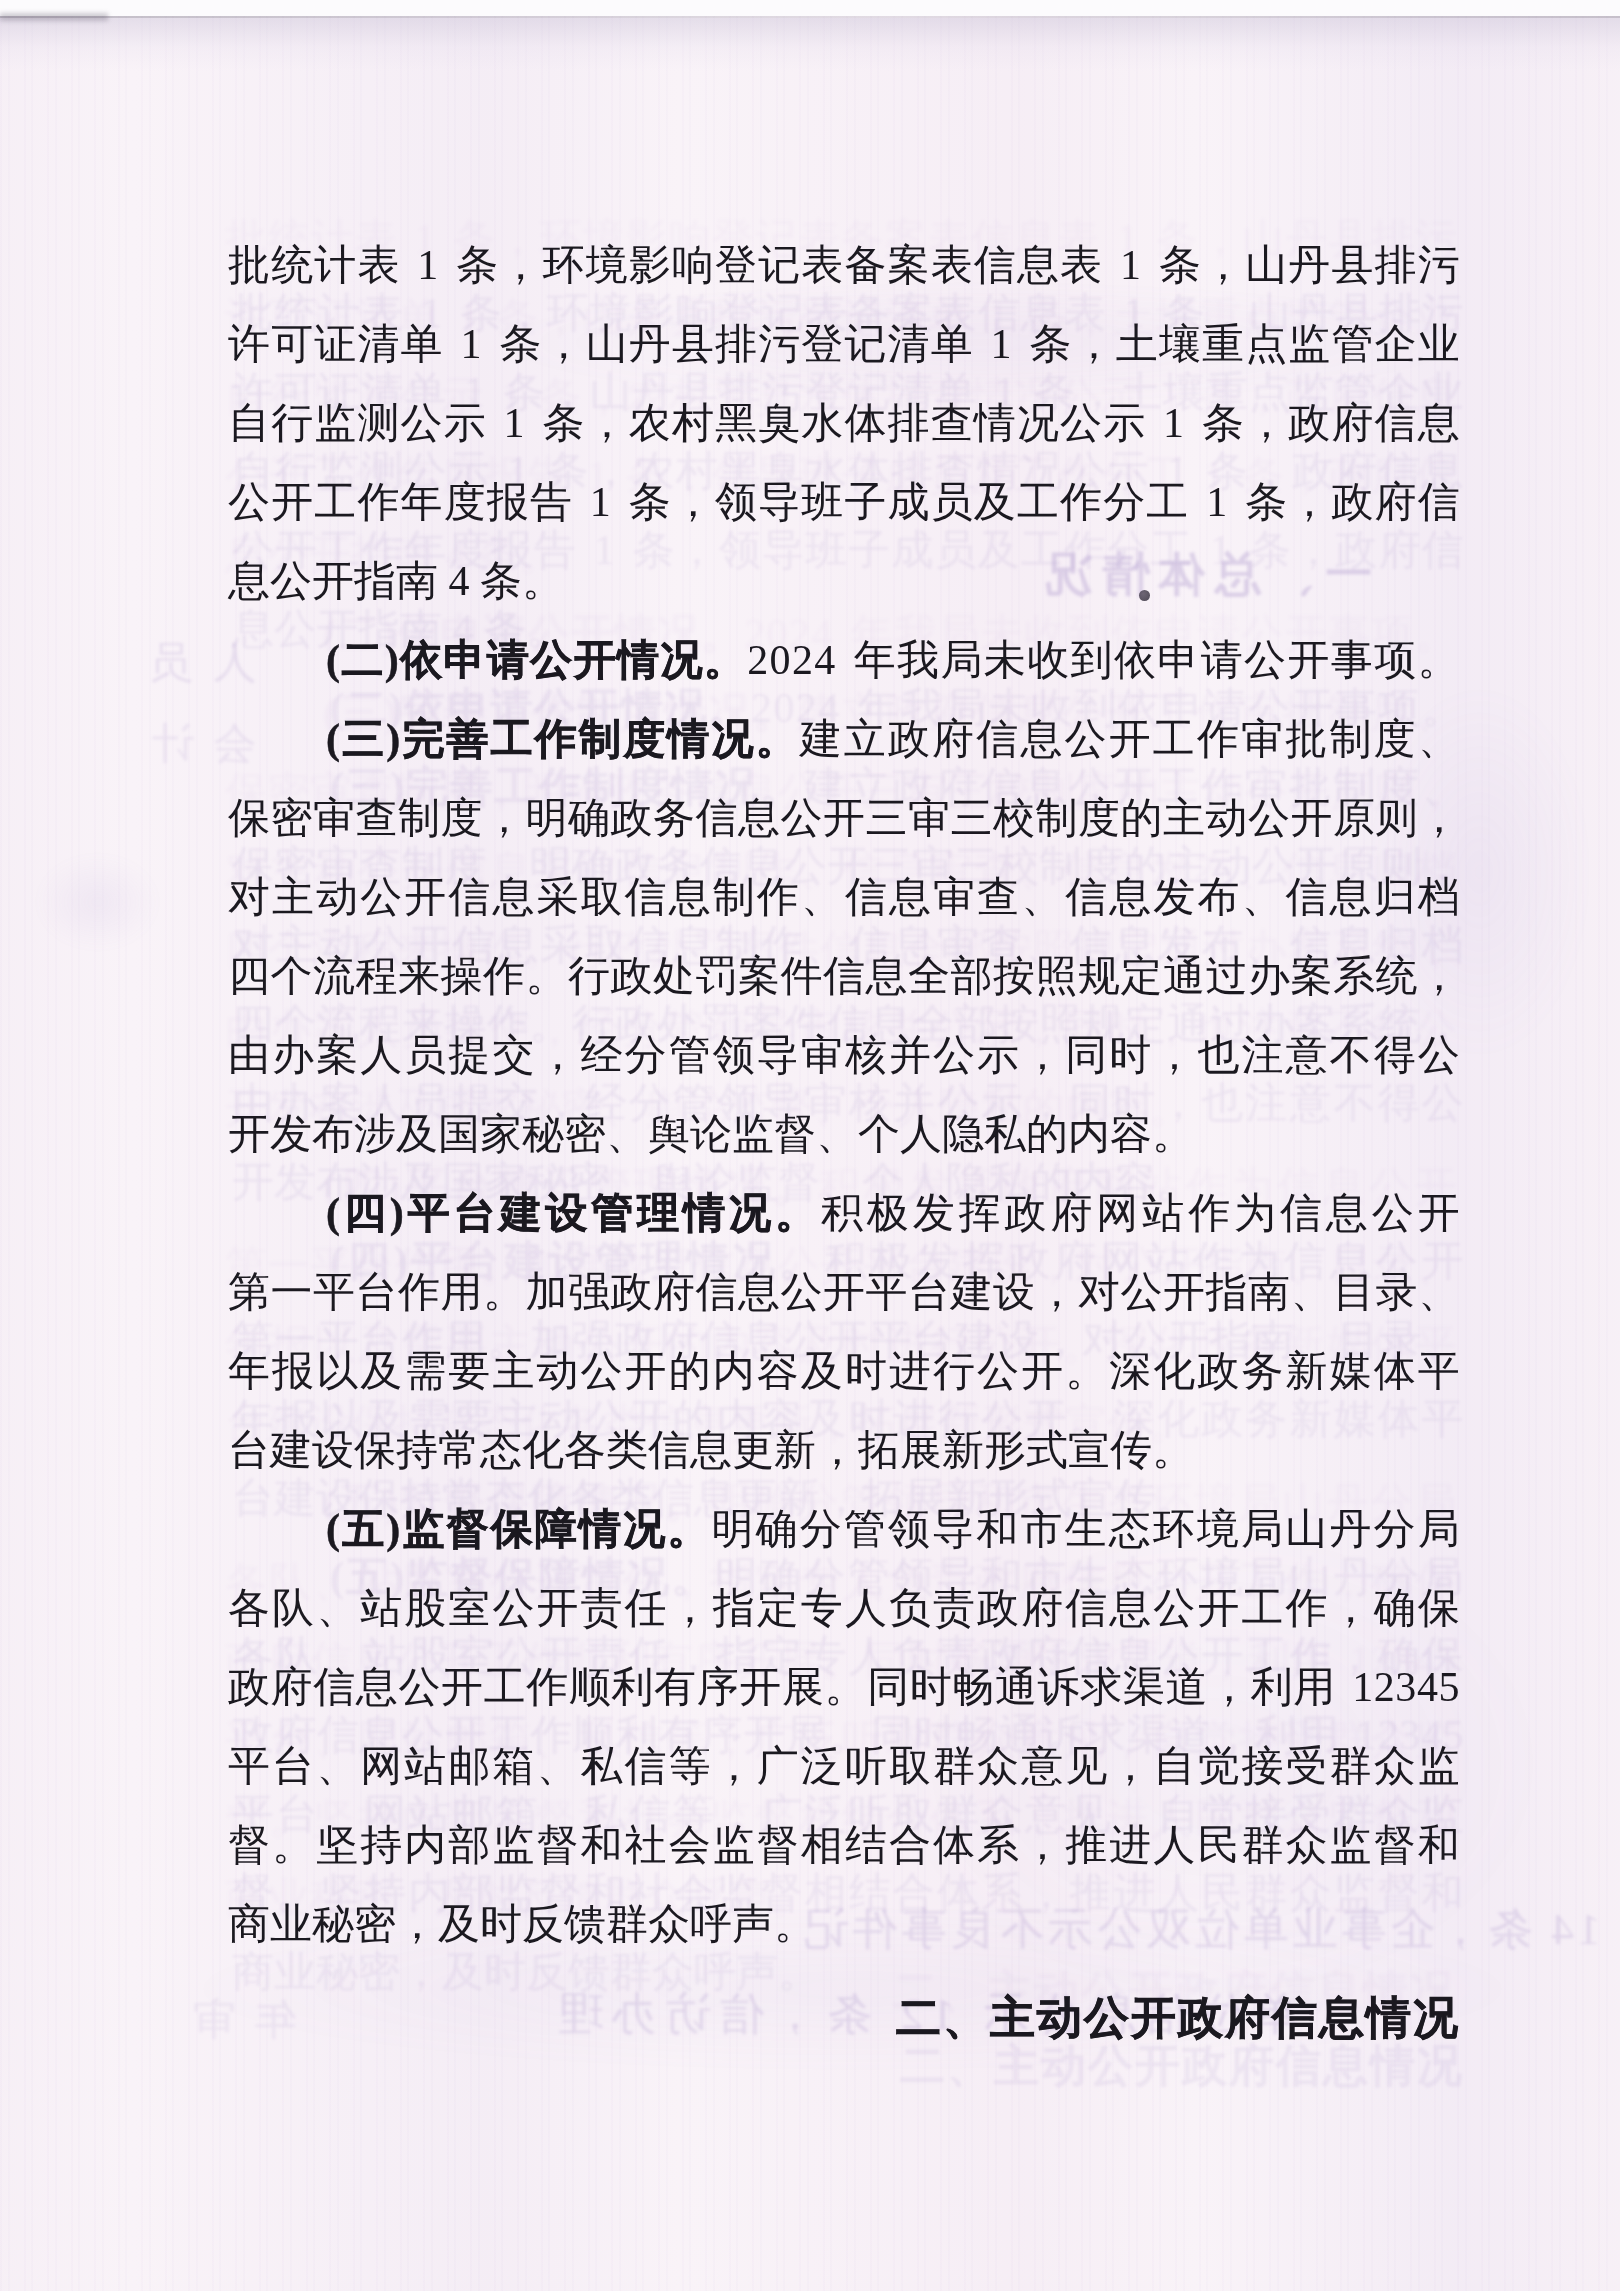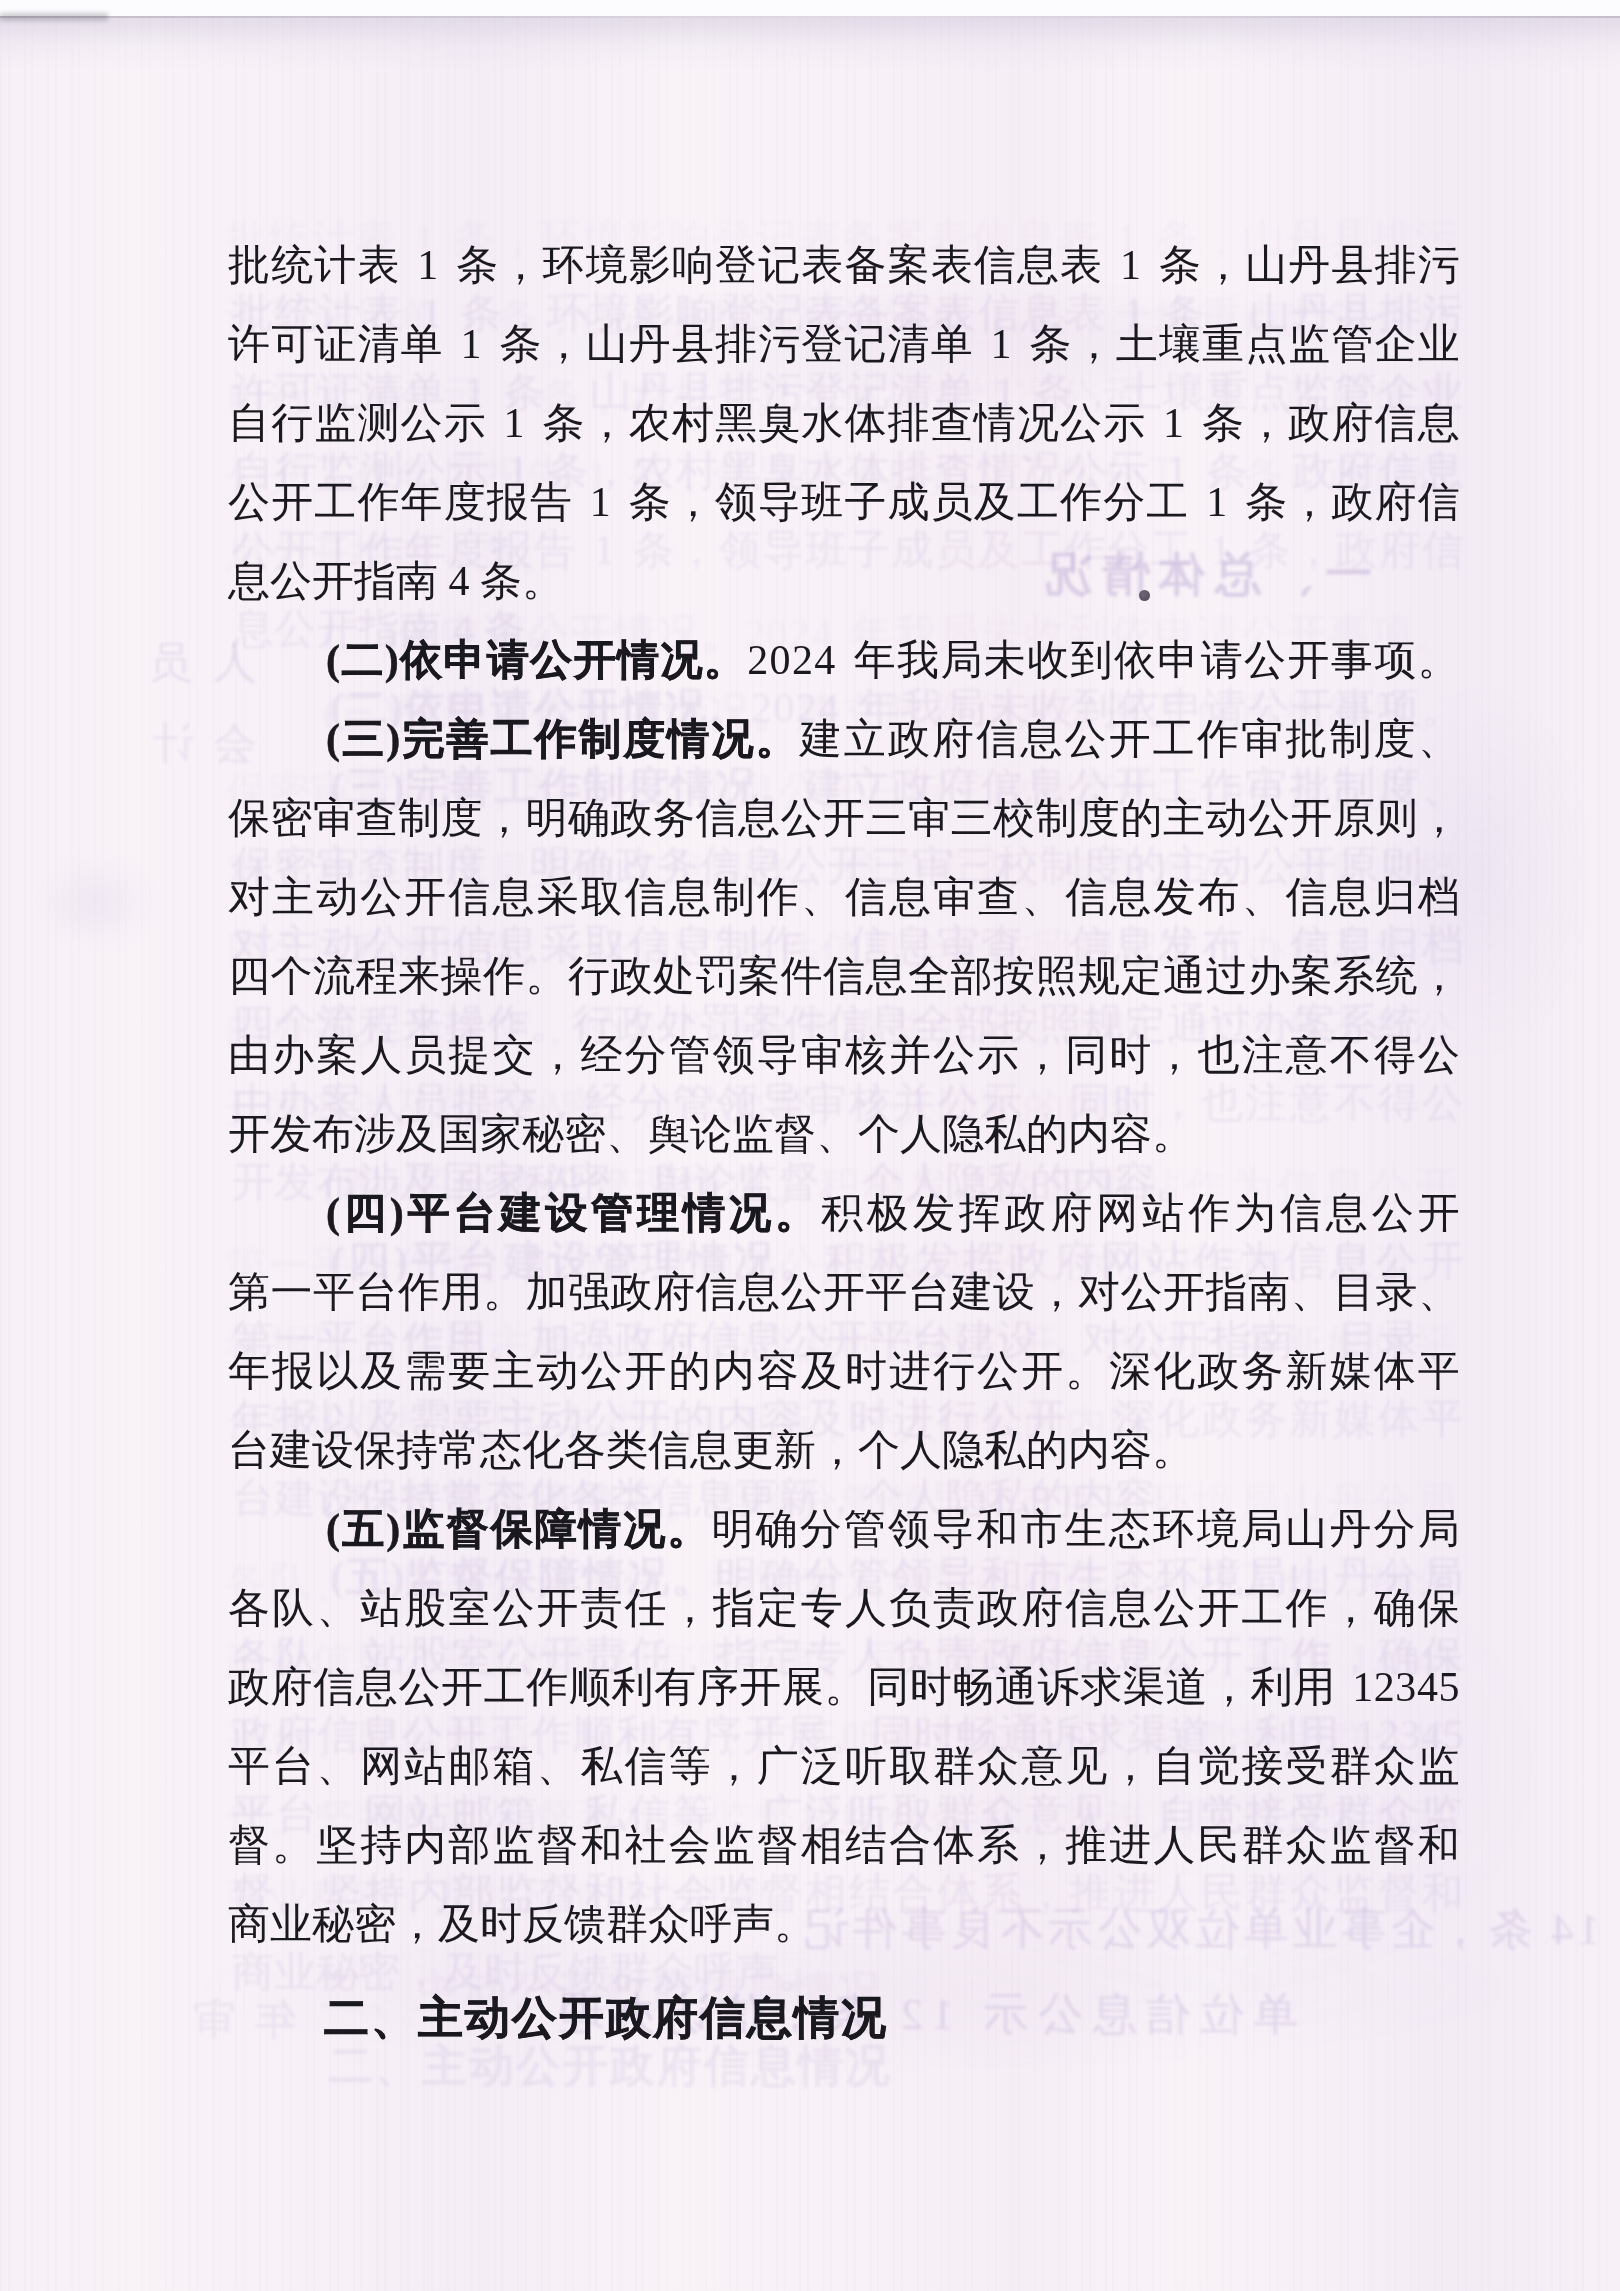--- a/index.html
+++ b/index.html
@@ -59,21 +59,21 @@
     position:absolute;left:228px;top:226px;width:1232px;
     font-size:42px;color:var(--ink,#1b1920);
     text-shadow:3.9px 48px 2.9px rgba(158,128,198,.12), -2.9px -26.5px 3.9px rgba(158,128,198,.055);
   }
   .line{height:79px;line-height:79px;white-space:nowrap;}
   .line.jf{display:flex;justify-content:space-between;align-items:center;white-space:normal;}
   .line .sp{display:inline-block;width:15.7px;}
   .line .b{font-weight:700;-webkit-text-stroke:0.5px currentColor;}
   .ind-none{margin-left:0;}
   .ind-para{margin-left:98px;width:calc(100% - 98px);}
-  .ind-heading{margin-left:96px;}
+  .ind-heading{margin-left:96px;text-align:right;}
   .line.heading{
     margin-top:13.7px;
     font-family:"Liberation Sans","DejaVu Sans",sans-serif;
     font-size:45px;font-weight:900;letter-spacing:2px;
     -webkit-text-stroke:1.2px currentColor;
   }
 </style>
 </head>
 <body style="background: rgb(249, 243, 248); --ink: #1b1920; --bleed: #9a82c2;">
 
@@ -505,21 +505,21 @@
         <span>。</span>
         <span>深</span>
         <span>化</span>
         <span>政</span>
         <span>务</span>
         <span>新</span>
         <span>媒</span>
         <span>体</span>
         <span>平</span>
       </div>
-      <div class="line ind-none"><span>台建设保持常态化各类信息更新，个人隐私的内容。</span></div>
+      <div class="line ind-none"><span>台建设保持常态化各类信息更新，拓展新形式宣传。</span></div>
       <div class="line jf ind-para">
         <span class="b">(</span>
         <span class="b">五</span>
         <span class="b">)</span>
         <span class="b">监</span>
         <span class="b">督</span>
         <span class="b">保</span>
         <span class="b">障</span>
         <span class="b">情</span>
         <span class="b">况</span>

